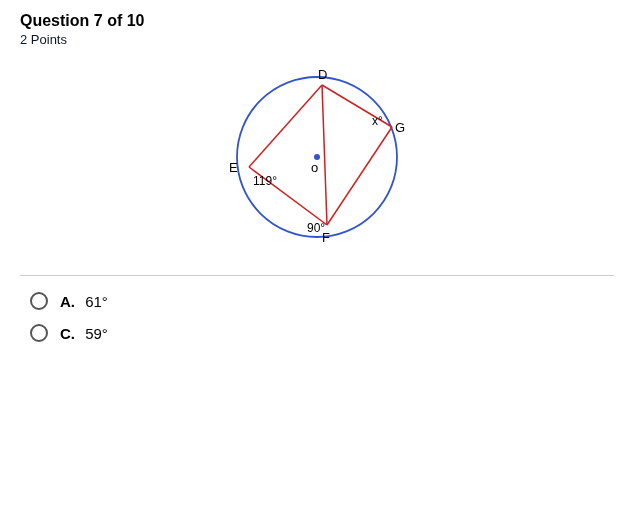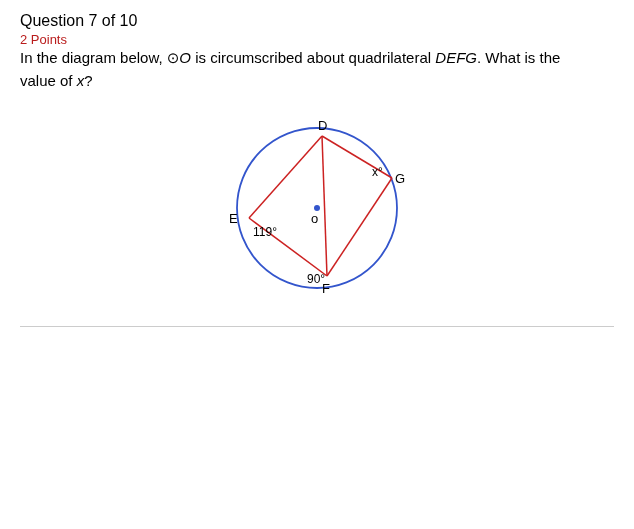--- a/index.html
+++ b/index.html
@@ -8,27 +8,28 @@
       background: #fff;
       color: #000;
       width: 634px;
       min-height: 529px;
       font-size: 15px;
     }
     .container {
       padding: 12px 20px 16px 20px;
     }
     .question-header {
-      font-weight: normal;
+      font-weight: bold;
       font-size: 16px;
       margin-bottom: 2px;
     }
     .points {
       font-size: 13px;
-      color: #b91c1c;
+      color: #0f172a;
+      margin-bottom: 10px;
     }
     .question-text {
       font-size: 15px;
       line-height: 1.5;
       margin-bottom: 16px;
       max-width: 580px;
     }
     .diagram-area {
       display: flex;
       justify-content: center;
@@ -69,23 +70,20 @@
   </style>
 </head>
 <body>
 
 <div class="container">
   <div class="question-header">
     <span>Question 7 of 10</span>
   </div>
   <div class="points">2 Points</div>
 
-  <div class="question-text">
-    <span>In the diagram below, </span><span>⊙</span><em>O</em><span> is circumscribed about quadrilateral </span><em>DEFG</em><span>. What is the value of </span><em>x</em><span>?</span>
-  </div>
 
   <div class="diagram-area">
     <svg width="220" height="200" viewBox="0 0 220 200">
 
       <circle cx="110" cy="100" r="80" fill="none" stroke="#3355cc" stroke-width="1.8"></circle>
 
       <circle cx="110" cy="100" r="3" fill="#3355cc"></circle>
 
       <line x1="115" y1="28" x2="185" y2="70" stroke="#cc2222" stroke-width="1.5"></line>
       <line x1="185" y1="70" x2="120" y2="168" stroke="#cc2222" stroke-width="1.5"></line>
@@ -103,14 +101,22 @@
       <text x="100" y="175" font-size="12" font-family="Arial">90°</text>
       <text x="165" y="68" font-size="12" font-family="Arial">x°</text>
 
       <text x="104" y="115" font-size="13" font-family="Arial">o</text>
     </svg>
   </div>
 
   <hr class="divider">
 
   <div class="options">
+    <div class="option">
+      <span class="radio-circle"></span>
+      <span class="option-label"><strong>A.</strong> <span>61°</span></span>
+    </div>
+    <div class="option">
+      <span class="radio-circle"></span>
+      <span class="option-label"><strong>C.</strong> <span>59°</span></span>
+    </div>
   </div>
 </div>
 
 </body></html>

